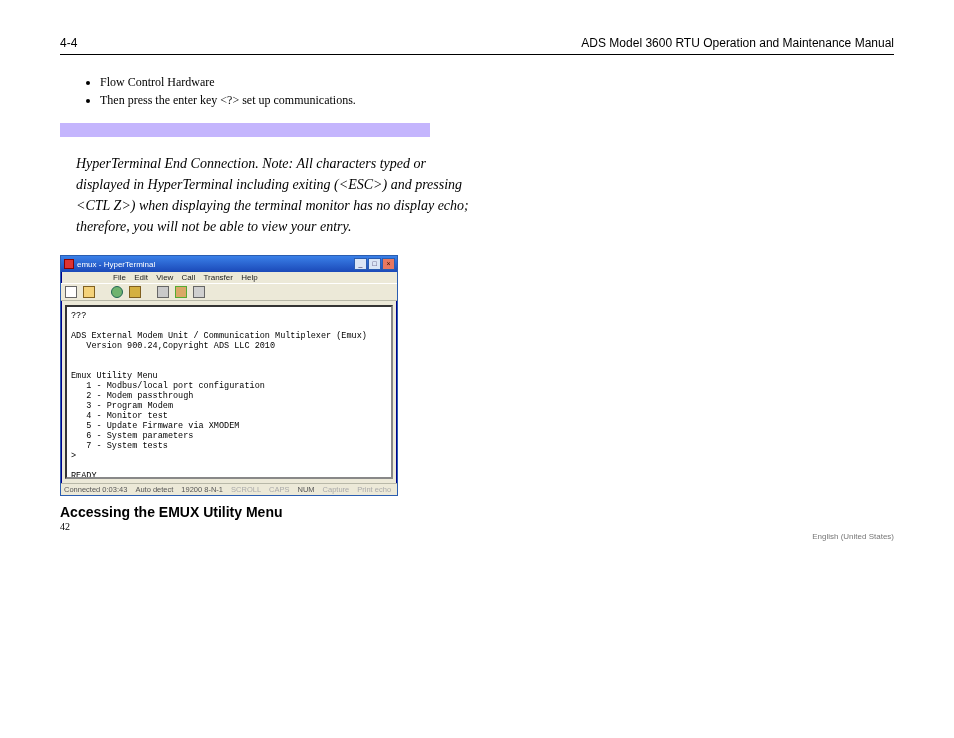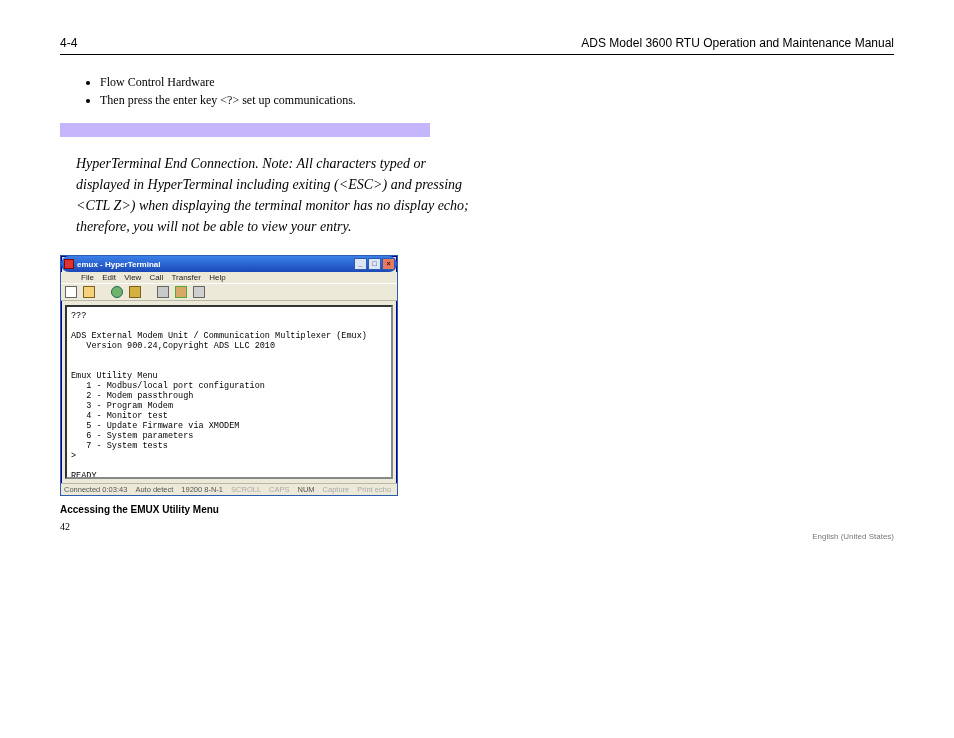--- a/index.html
+++ b/index.html
@@ -72,22 +72,21 @@
   }
   .ht-titlebar {
     height: 14px;
     background: linear-gradient(to bottom, #3a80e8, #1b49b8);
     color: #fff;
     display: flex;
     align-items: center;
     justify-content: space-between;
     padding: 1px 2px 1px 3px;
     font-size: 8px;
-    font-weight: bold;
-    border-radius: 8px;
+    font-weight: normal;
   }
   .ht-titlebar-left {
     display: flex;
     align-items: center;
     gap: 3px;
   }
   .ht-titlebar-left .ico {
     width: 8px; height: 8px; background:#d33; border:1px solid #800;
   }
   .ht-titlebar-btns { display:flex; gap:1px; }
@@ -97,20 +96,21 @@
     border:1px solid #2a5db0;
     font-size:7px; line-height:8px; text-align:center; color:#214;
     display:flex; align-items:center; justify-content:center;
   }
   .ht-btn.close { background:#e87860; color:#3a0f00; }
   .ht-menu {
     font-size: 8px;
     padding: 1px 20px;
     background:#ece9d8;
     color:#222;
+    margin-left:32px;
   }
   .ht-menu span { margin-right: 6px; }
   .ht-toolbar {
     padding: 2px 4px;
     background:#ece9d8;
     border-top:1px solid #fff;
     border-bottom:1px solid #b8b8a8;
     display:flex; gap:6px;
   }
   .tb-ico {
@@ -146,21 +146,21 @@
     border-top:1px solid #b8b8a8;
     padding: 1px 3px;
     display:flex;
     gap:8px;
     text-align:center;
   }
   .ht-status .dim { color: #aaa; }
 
   .caption {
     font-family: Arial, sans-serif;
-    font-size: 10px;
+    font-size: 14px;
     font-weight: bold;
     margin-top: 4px;
   }
 
   .footer-page {
     position: absolute;
     bottom: 18px;
     left: 60px;
     font-size: 10px;
   }

